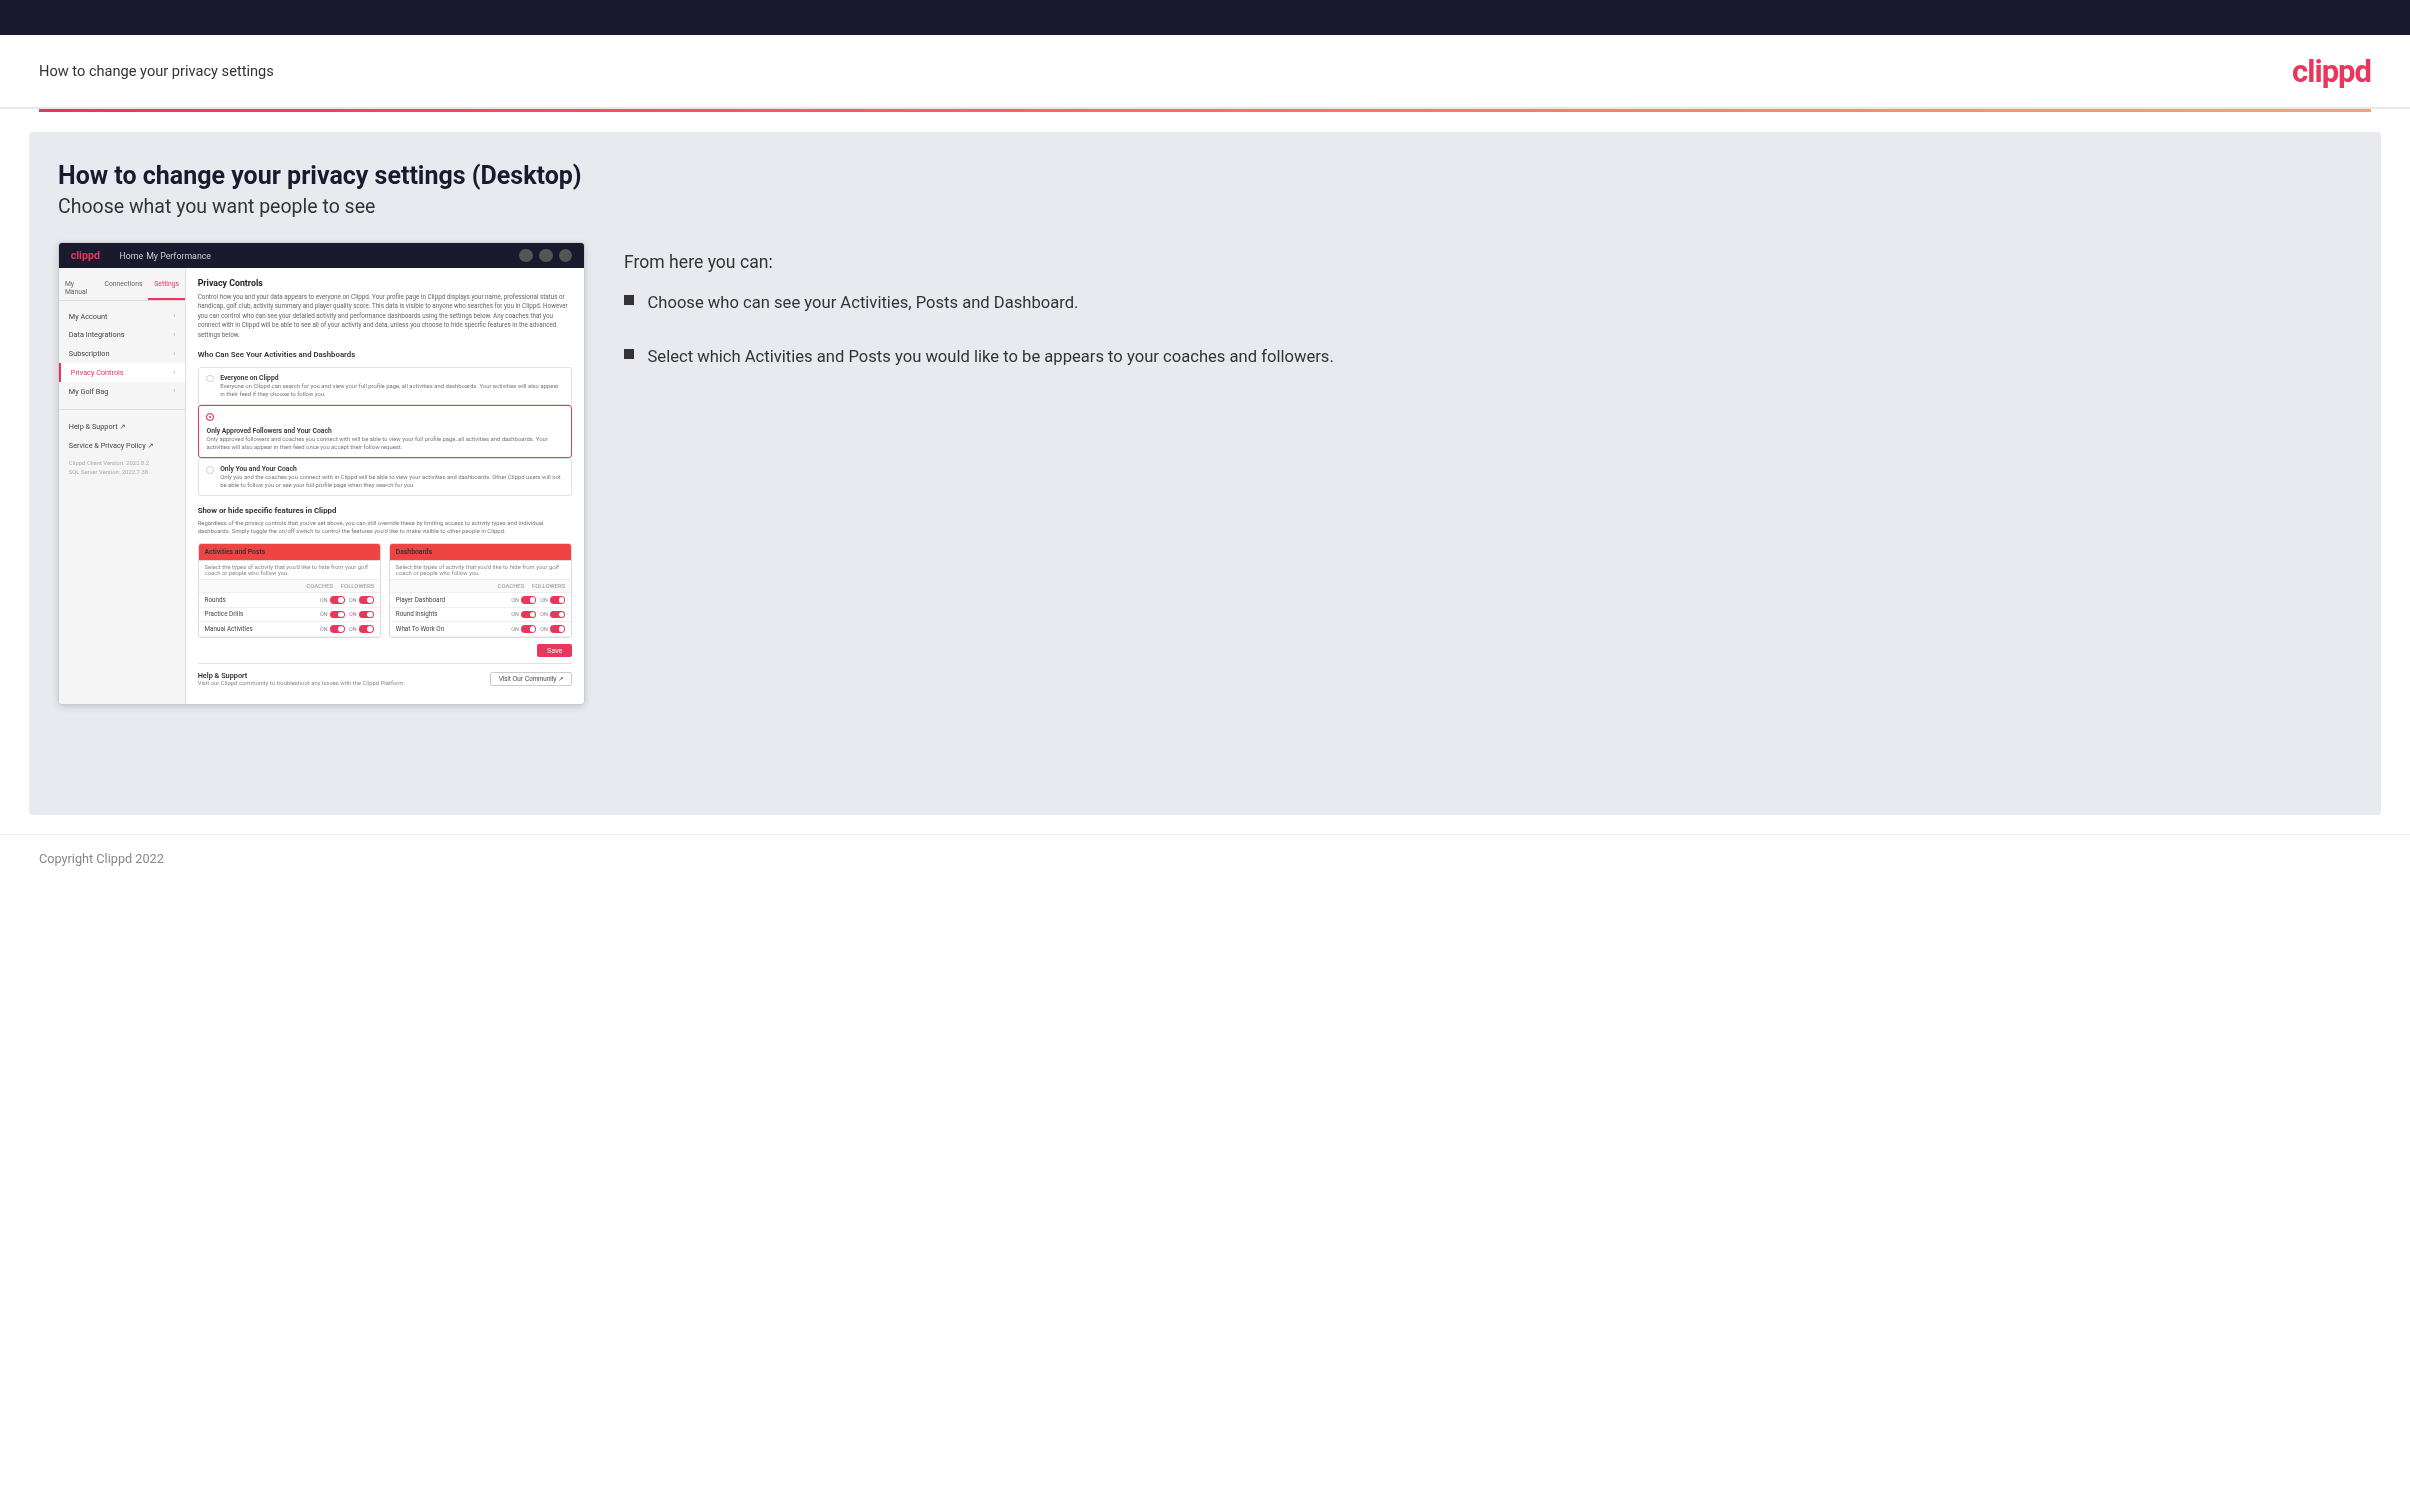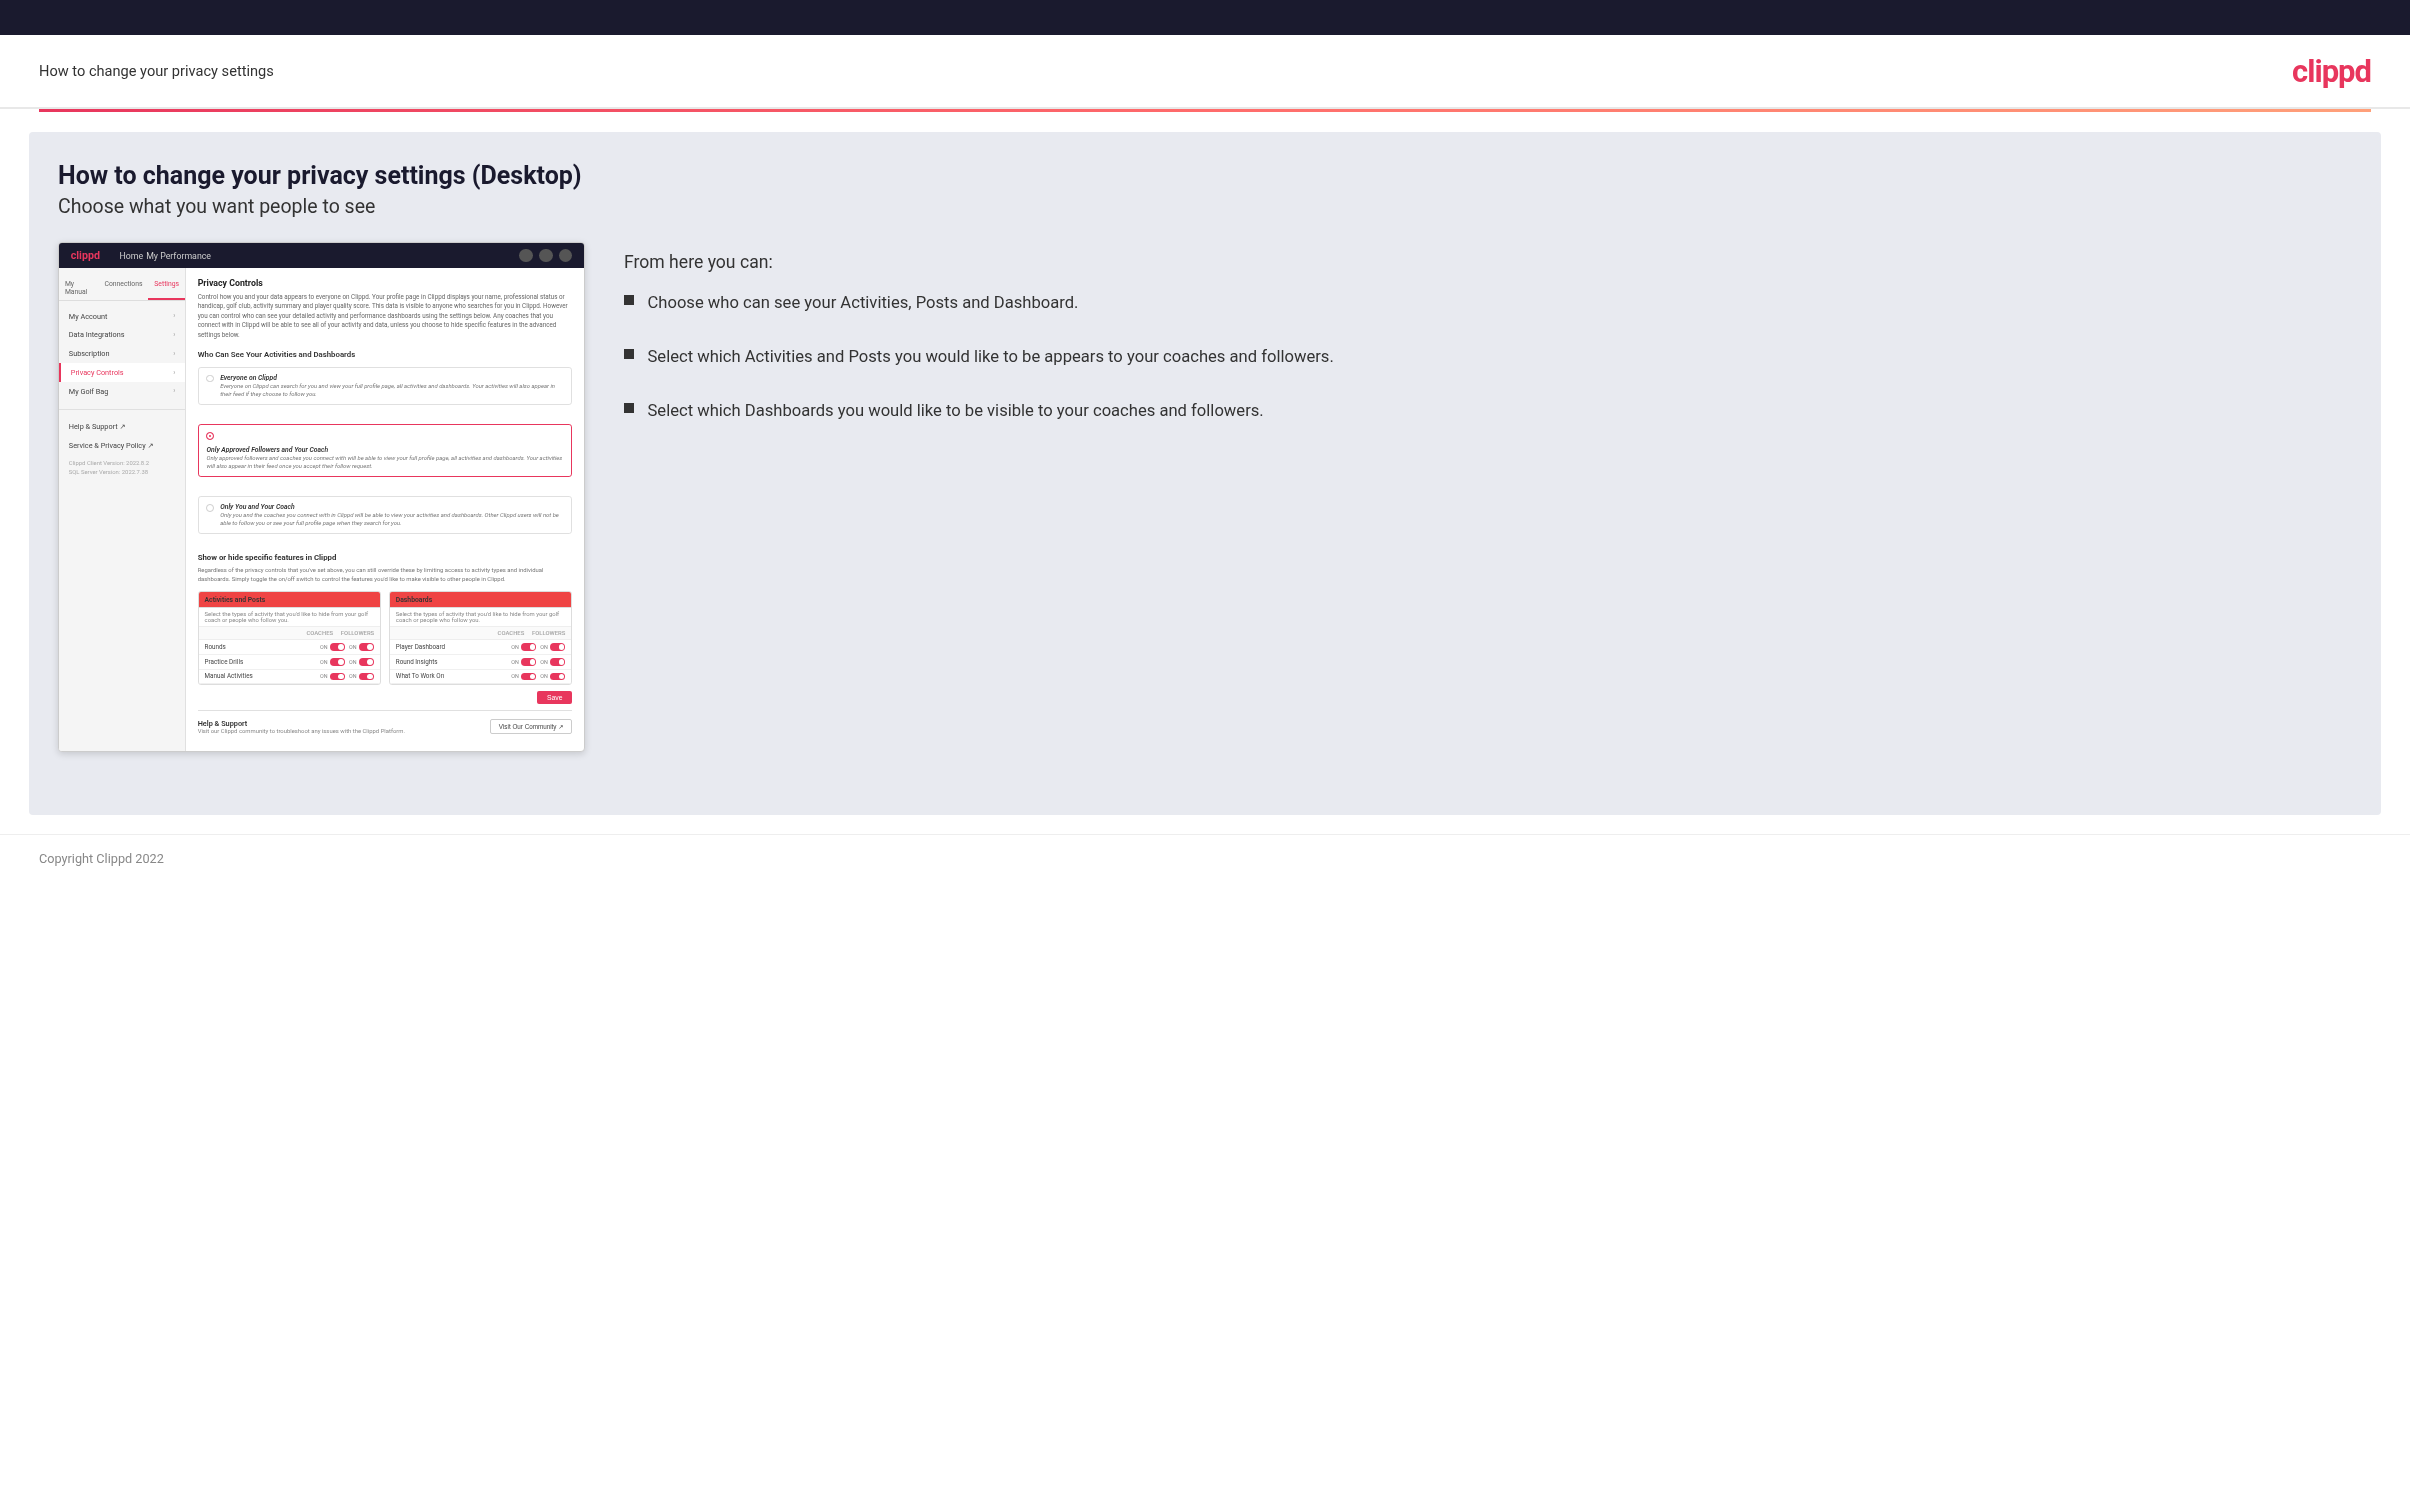--- a/index.html
+++ b/index.html
@@ -198,23 +198,22 @@
     .mock-radio-group {
       margin-bottom: 9.8px;
     }
     .mock-radio-item {
       display: flex;
       align-items: flex-start;
       gap: 5.9px;
       padding: 5.9px 7.8px;
       border: 1px solid #e0e0e0;
       border-radius: 2.9px;
-      margin-bottom: 19px;
+      margin-bottom: 0;
       background: #fff;
-      font-style: italic;
     }
     .mock-radio-item.selected {
       border-color: #e8365d;
       flex-direction: column;
     }
     .mock-radio-circle {
       width: 7.8px;
       height: 7.8px;
       border-radius: 50%;
       border: 1.5px solid #ccc;
@@ -658,24 +657,20 @@
       <p class="from-here">From here you can:</p>
       <ul class="bullet-list">
         <li class="bullet-item">
           <div class="bullet-square"></div>
           <span class="bullet-text">Choose who can see your Activities, Posts and Dashboard.</span>
         </li>
         <li class="bullet-item">
           <div class="bullet-square"></div>
           <span class="bullet-text">Select which Activities and Posts you would like to be appears to your coaches and followers.</span>
         </li>
-        <li class="bullet-item">
-          <div class="bullet-square"></div>
-          <span class="bullet-text">Select which Dashboards you would like to be visible to your coaches and followers.</span>
-        </li>
       </ul>
     </div>
 
   </div>
 </div>
 
 <div class="footer">
   <span>Copyright Clippd 2022</span>
 </div>
 

